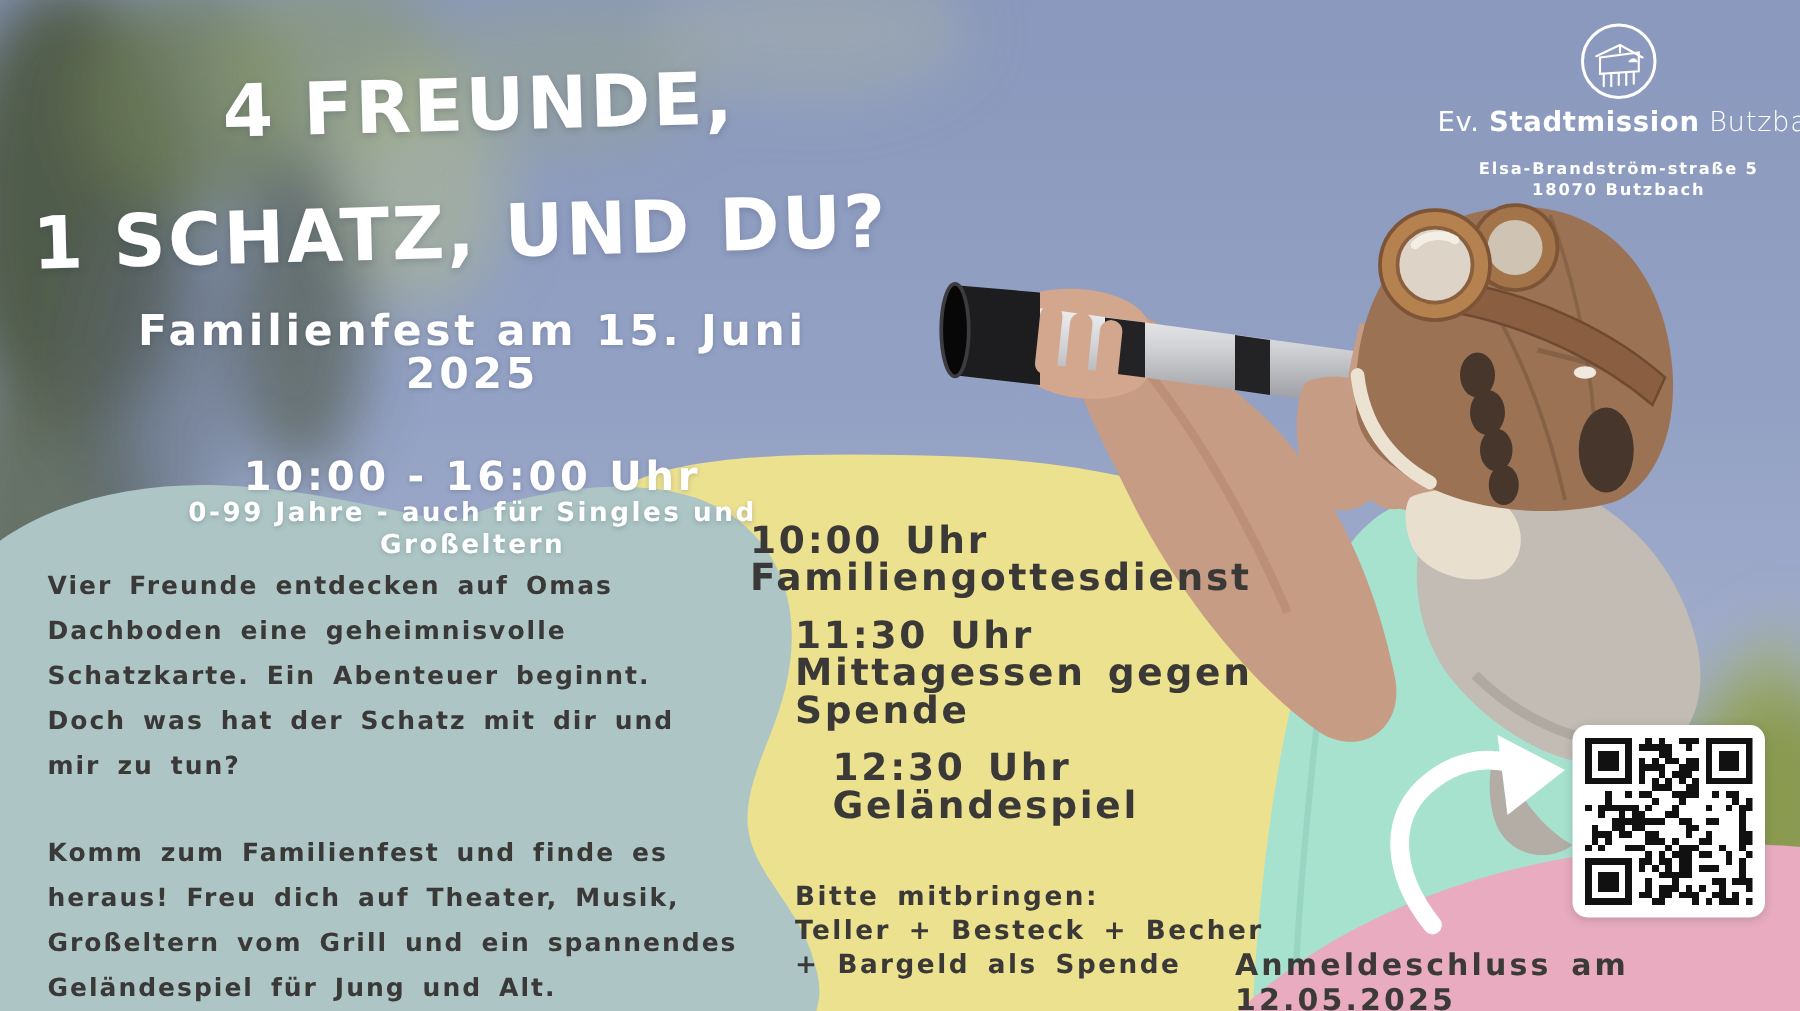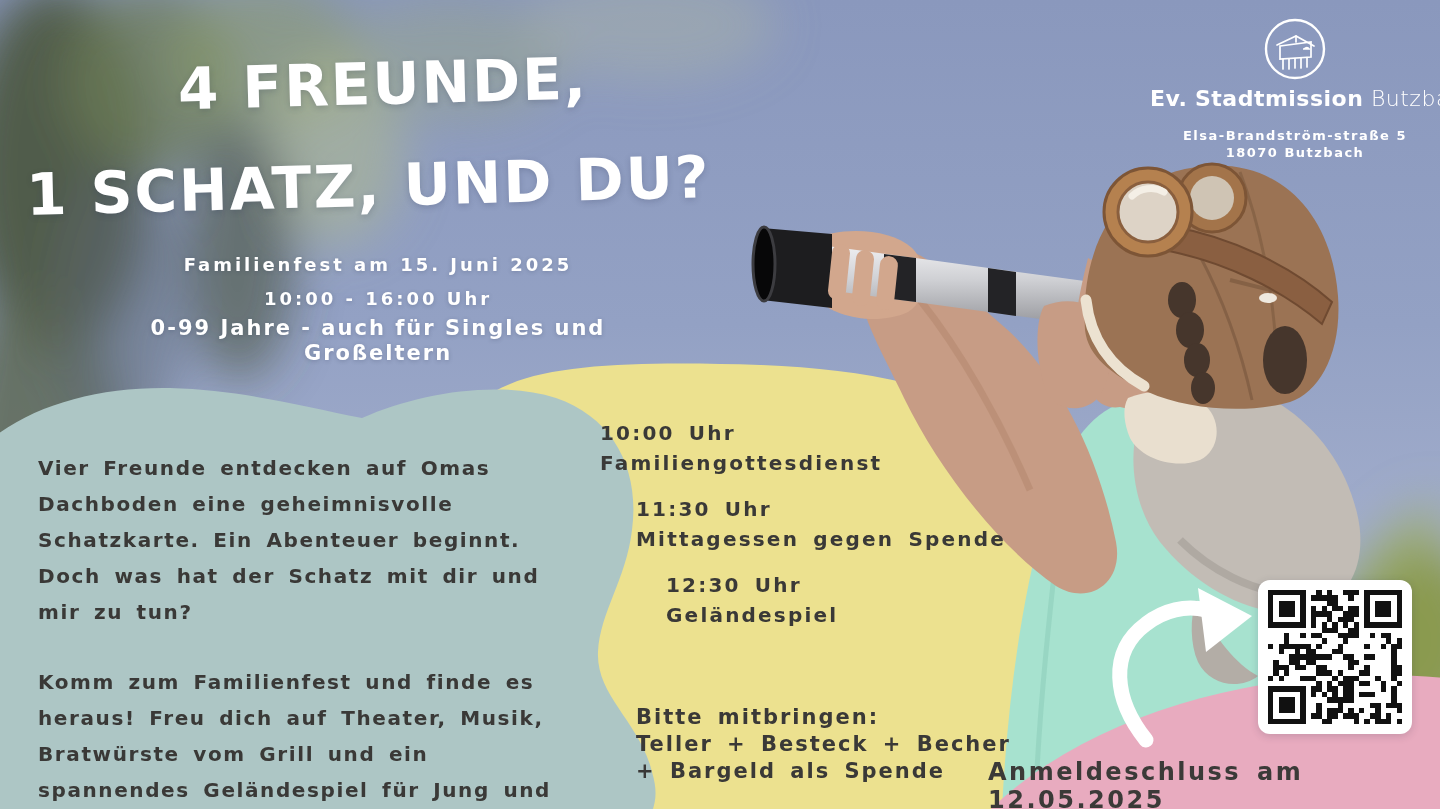--- a/index.html
+++ b/index.html
@@ -18,35 +18,35 @@
   .qr-box svg{position:absolute;left:10px;top:10px;}
   
   .txt{position:absolute;color:#3a3937;font-weight:700;}
   .title{position:absolute;color:#ffffff;font-weight:800;font-size:58px;
          letter-spacing:2px;white-space:nowrap;transform:rotate(-1.5deg);
          text-shadow:0 2px 6px rgba(40,50,80,.22);}
   .t1{left:178px;top:50px;}
   .t2{left:26px;top:152px;}
   .sub{position:absolute;left:88px;top:248px;width:580px;text-align:center;color:#fff;
        font-weight:700;text-shadow:0 1px 4px rgba(40,50,80,.25);}
-  .sub .l1{font-size:18px;letter-spacing:3px;line-height:34px;}
-  .sub .l2{font-size:18px;letter-spacing:3px;line-height:34px;}
+  .sub .l1{font-size:34px;letter-spacing:3px;line-height:34px;}
+  .sub .l2{font-size:32px;letter-spacing:3px;line-height:34px;margin-top:48px;}
   .sub .l3{font-size:21px;letter-spacing:2px;line-height:25px;}
   .org{position:absolute;left:1150px;top:16px;width:290px;text-align:center;color:#fff;}
   .org .name{font-size:22px;letter-spacing:.5px;margin-top:4px;white-space:nowrap;}
-  .org .name .ev{font-weight:700;}
+  .org .name .ev{font-weight:400;}
   .org .name .main{font-weight:700;}
   .org .name .city{font-weight:300;}
   .org .addr{font-size:13px;font-weight:700;letter-spacing:1.5px;line-height:17px;margin-top:16px;}
   .story{left:38px;top:450px;width:552px;font-size:20px;line-height:36px;
          letter-spacing:1.6px;word-spacing:5px;}
   .story p{margin:0;}
   .story p+p{margin-top:34px;}
   .u{text-underline-offset:5px;text-decoration-thickness:2px;}
-  .sched{left:600px;top:418px;width:440px;font-size:20px;letter-spacing:2.2px;
+  .sched{left:600px;top:418px;width:440px;font-size:30px;letter-spacing:2.2px;
          word-spacing:5px;line-height:30px;}
   .sched .item{margin-bottom:16px;}
   .i1{margin-left:36px;} .i2{margin-left:66px;} .i3{margin-left:98px;}
   .bring{left:636px;top:704px;font-size:21px;letter-spacing:2px;word-spacing:5px;line-height:27px;}
   .deadline{left:988px;top:758px;font-size:24px;letter-spacing:2.5px;word-spacing:5px;
             color:#3b3a38;}
 </style>
 </head>
 <body>
 
@@ -503,21 +503,21 @@
       <span class="city">Butzbach</span>
     </div>
     <div class="addr">
       <div>Elsa-Brandström-straße 5</div>
       <div>18070 Butzbach</div>
     </div>
   </div>
 
   <div class="txt story">
     <p><span>Vier Freunde entdecken auf Omas Dachboden eine geheimnisvolle </span><span class="u">Schatzkarte</span><span>. Ein Abenteuer beginnt. Doch was hat der Schatz mit dir und mir zu tun?</span></p>
-    <p><span>Komm zum Familienfest und finde es heraus! Freu dich auf </span><span class="u">Theater</span><span>, </span><span class="u">Musik</span><span>, </span><span class="u">Bratwürste</span><span> vom Grill und ein spannendes </span><span class="u">Geländespiel</span><span> für Jung und Alt.</span><br></p>
+    <p><span>Komm zum Familienfest und finde es heraus! Freu dich auf </span><span class="u">Theater</span><span>, </span><span class="u">Musik</span><span>, </span><span class="u">Großeltern</span><span> vom Grill und ein spannendes </span><span class="u">Geländespiel</span><span> für Jung und Alt.</span><br></p>
   </div>
 
   <div class="txt sched">
     <div class="item i0">
       <div>10:00 Uhr</div>
       <div>Familiengottesdienst</div>
     </div>
     <div class="item i1">
       <div>11:30 Uhr</div>
       <div>Mittagessen gegen Spende</div>

